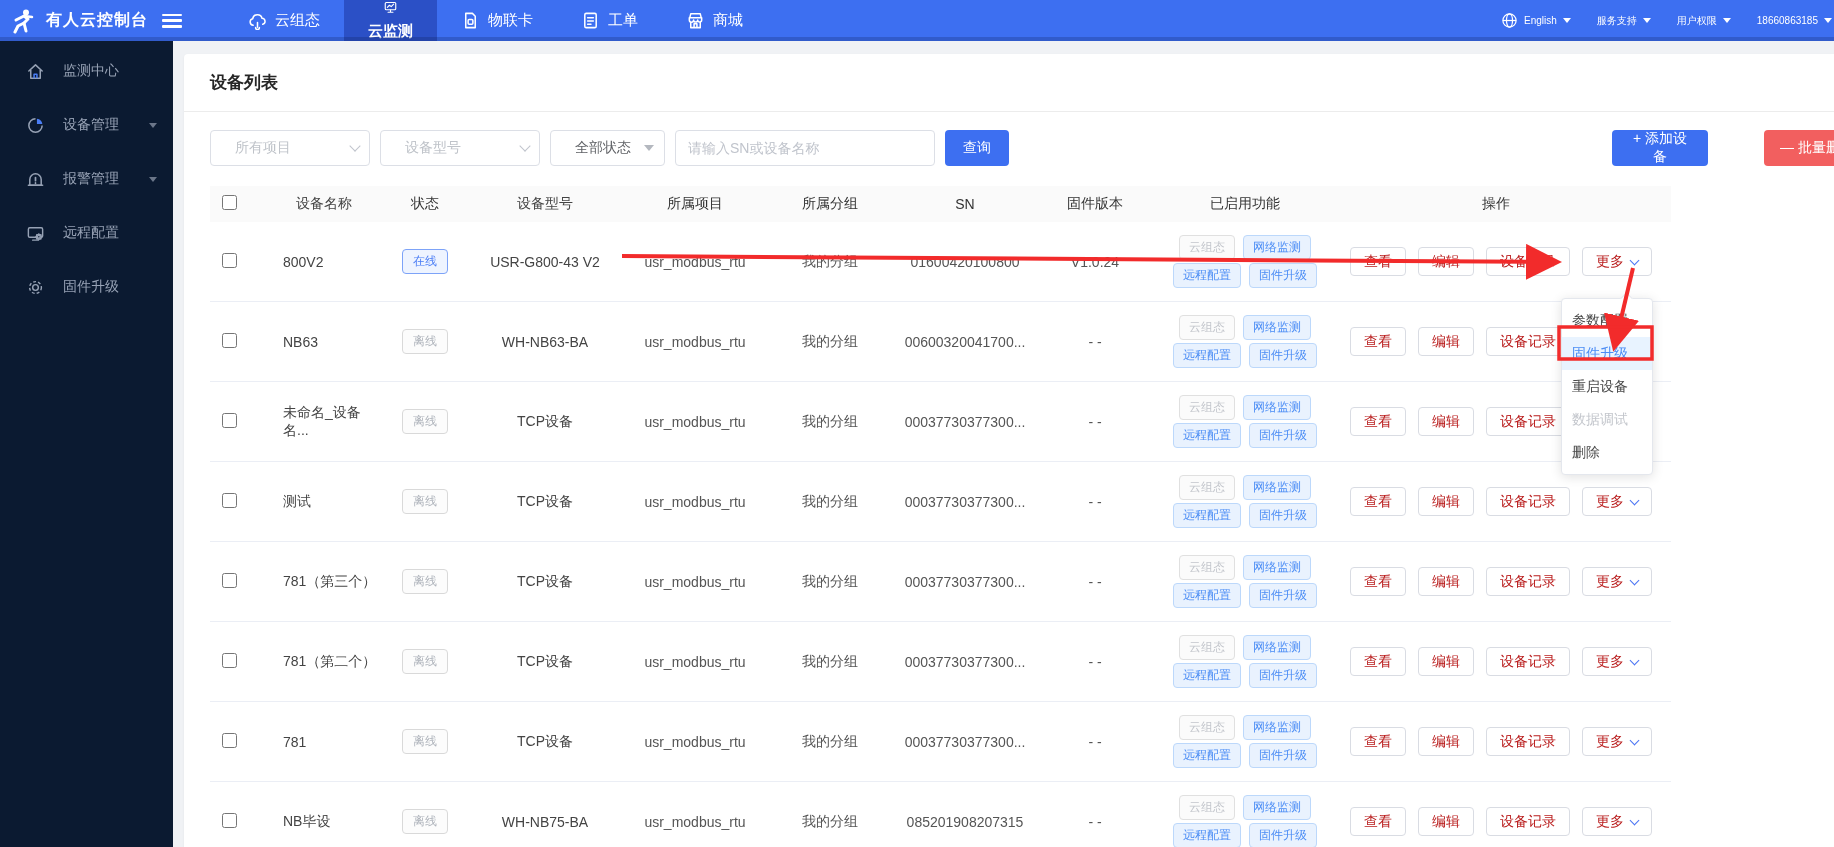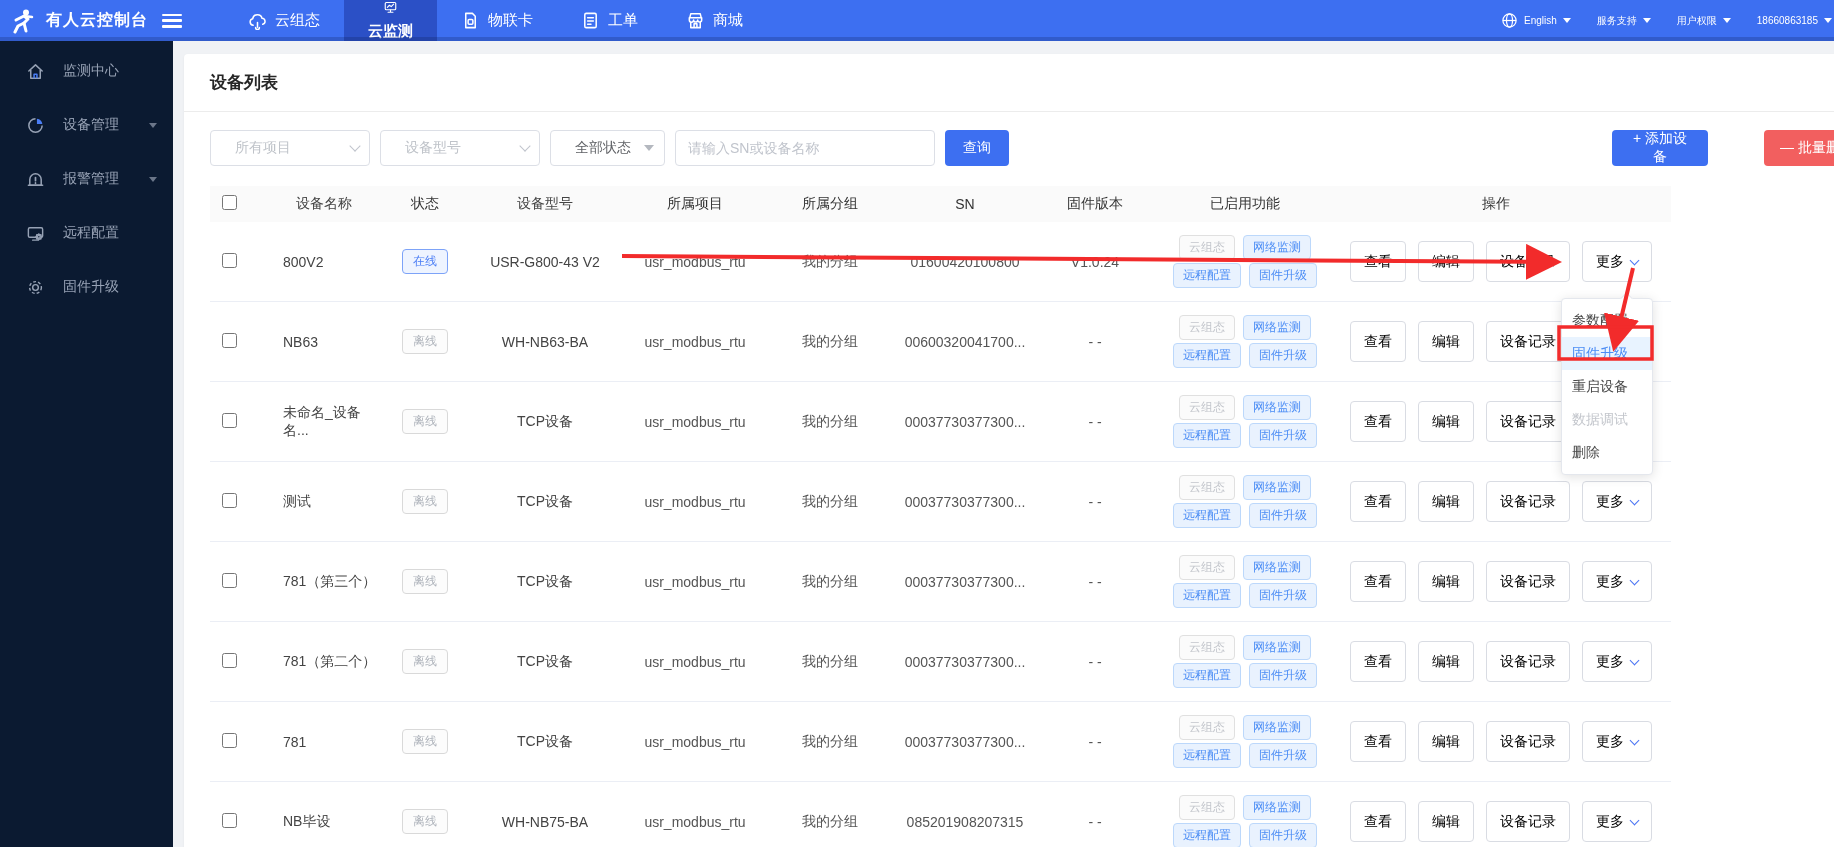--- a/index.html
+++ b/index.html
@@ -78,22 +78,22 @@
 
   .badge { display:inline-block; min-width:46px; padding:3px 10px; font-size:12px; border-radius:4px; border:1px solid; }
   .badge.online  { color:#4a7df5; border-color:#7da3f8; background:#eef4ff; }
   .badge.offline { color:#aeb3bb; border-color:#d9d9d9; background:#fcfcfc; }
 
   .tagline { display:flex; justify-content:center; gap:8px; margin:3px 0; }
   .tag { display:inline-block; padding:3px 9px; font-size:12px; border-radius:4px; border:1px solid; white-space:nowrap; }
   .tag.gray { color:#c3c6cc; border-color:#e0e0e0; background:#fbfbfb; }
   .tag.blue { color:#4a8cf5; border-color:#bcd8fb; background:#e9f2fe; }
 
-  .abtn { height:41px; padding:0 13px; background:#fff; border:1px solid #d9dce3; border-radius:4px;
-    color:#000000; font-size:14px; cursor:pointer; font-family:inherit; display:flex; align-items:center; gap:7px; white-space:nowrap; }
+  .abtn { height:29px; padding:0 13px; background:#fff; border:1px solid #d9dce3; border-radius:4px;
+    color:#b91c1c; font-size:14px; cursor:pointer; font-family:inherit; display:flex; align-items:center; gap:7px; white-space:nowrap; }
   .abtn .chev { width:7px; height:7px; border-right:1.5px solid #4A74F4; border-bottom:1.5px solid #4A74F4;
     transform:rotate(45deg); margin-top:-3px; display:inline-block; }
 
   
   .dropdown { position:absolute; left:1561px; top:298px; width:92px; background:#fff; z-index:40;
     border:1px solid #e4e7ed; border-radius:4px; box-shadow:0 2px 12px rgba(0,0,0,0.12); padding:5px 0; }
   .dropdown::before { content:""; position:absolute; top:-5px; left:60px; width:8px; height:8px; background:#fff;
     border-left:1px solid #e4e7ed; border-top:1px solid #e4e7ed; transform:rotate(45deg); }
   .menu-item { height:33px; line-height:33px; padding-left:10px; font-size:14px; color:#4a4a4a; cursor:pointer; }
   .menu-item.highlighted { color:#4a8cf5; background:#e8f3ff; }

